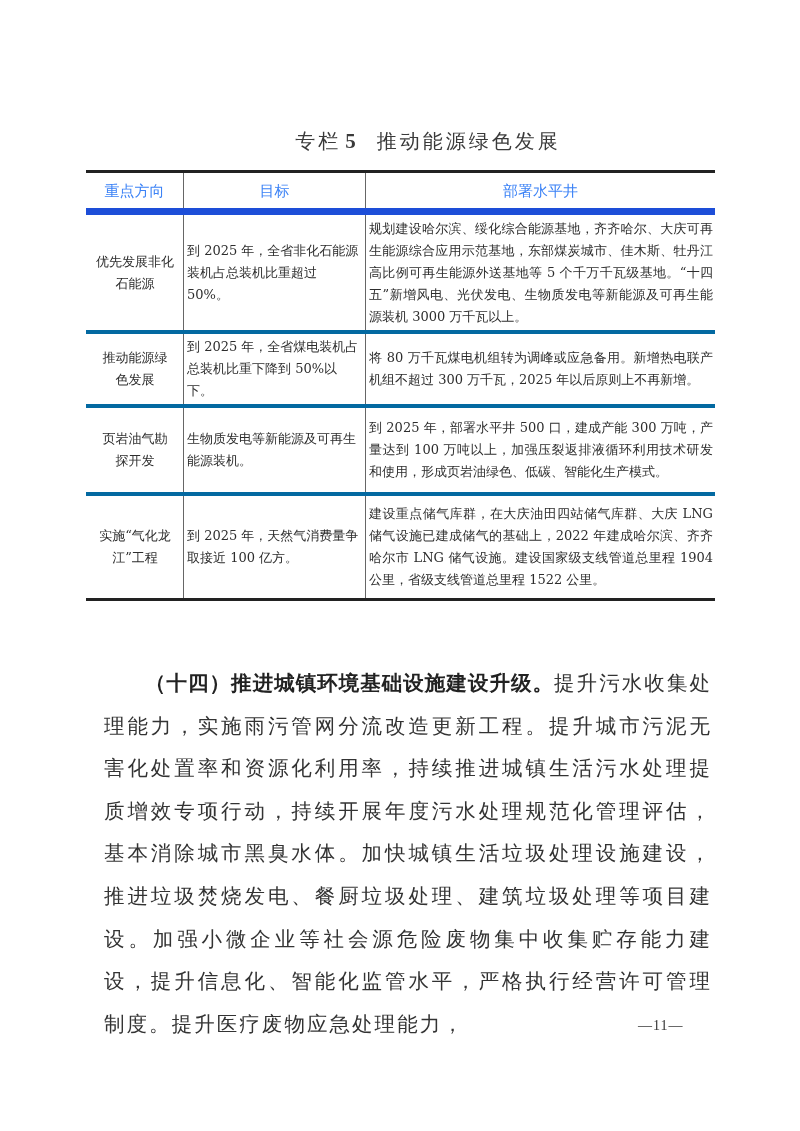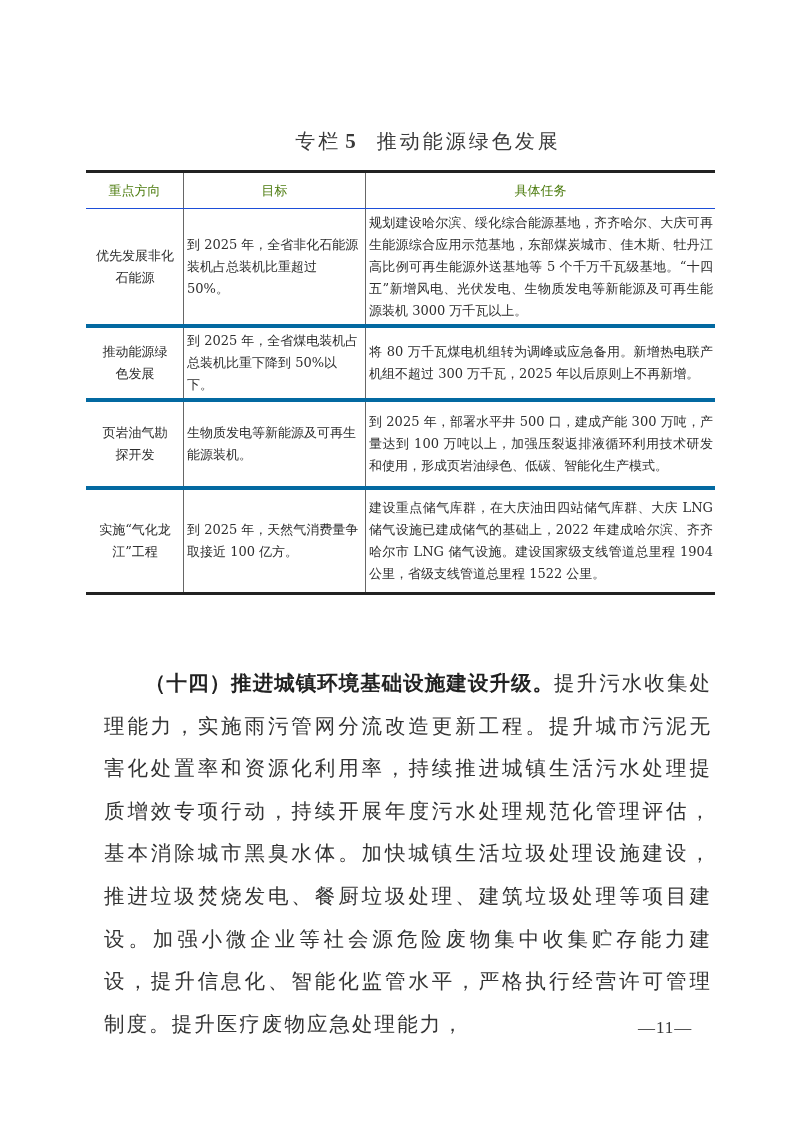--- a/index.html
+++ b/index.html
@@ -4,52 +4,52 @@
   <style>
     html, body { margin: 0; padding: 0; background: #ffffff; }
     body { width: 800px; height: 1131px; position: relative; overflow: hidden;
       font-family: "DejaVu Serif", "Liberation Serif", serif; color: #2a2a2a; }
     .box-title { position: absolute; top: 128px; left: 0; width: 800px; text-align: center;
       font-size: 20px; letter-spacing: 3px; color: #3a3a3a; font-family: "DejaVu Sans", sans-serif; font-weight: 300; margin-left: 28px; }
     .box-title .num { font-family: "Liberation Serif", serif; font-weight: bold; font-size: 21px; margin: 0 18px 0 4px; }
     table.plan { position: absolute; top: 170px; left: 86px; width: 629px; border-collapse: collapse;
       font-family: "DejaVu Serif", "Liberation Serif", serif; font-size: 13px; line-height: 22px; color: #2d2d2d; }
     table.plan { border-top: 3px solid #222; border-bottom: 3px solid #222; }
-    table.plan th { font-weight: normal; height: 33px; border-bottom: 1px solid #1d4ed8; font-size: 13px; color: #4d7c0f; font-family: "DejaVu Sans", sans-serif; }
+    table.plan th { font-weight: normal; height: 33px; border-bottom: 7px solid #1d4ed8; font-size: 15px; color: #3b82f6; font-family: "DejaVu Sans", sans-serif; }
     table.plan td { border-bottom: 4px solid #0369a1; vertical-align: middle; padding: 2px 2px 2px 3px; }
     table.plan tr:last-child td { border-bottom: none; }
     table.plan th + th, table.plan td + td { border-left: 1px solid #666; margin-left: 8px; }
     td.dir { text-align: center; width: 92px; padding: 0 4px; }
     td.goal { width: 176px; }
     td.task { text-align: justify; }
     tr.r1 td { height: 111px; }
     tr.r2 td { height: 60px; }
     tr.r3 td { height: 60px; }
     tr.r4 td { height: 80px; }
     tr.r5 td { height: 98px; }
     .para { position: absolute; top: 662px; left: 104px; width: 608px;
       font-family: "DejaVu Sans", sans-serif; font-weight: 300; font-size: 20.5px; line-height: 42.6px;
       letter-spacing: 2.05px; color: #333; text-align: justify; text-indent: 41px; }
     .para .lead { font-family: "DejaVu Serif", serif; font-weight: bold; color: #222; letter-spacing: 1px; }
-    .page-num { position: absolute; top: 1018px; left: 638px; font-size: 17px; color: #333;
+    .page-num { position: absolute; top: 1018px; left: 638px; font-size: 14px; color: #333;
       font-family: "Liberation Serif", serif; letter-spacing: 1px; }
   </style>
 </head>
 <body>
 
 <div class="box-title">
   <span>专栏</span><span class="num">5</span><span>推动能源绿色发展</span>
 </div>
 
 <table class="plan">
   <thead>
     <tr>
       <th>重点方向</th>
       <th>目标</th>
-      <th>具体任务</th>
+      <th>部署水平井</th>
     </tr>
   </thead>
   <tbody>
     <tr class="r1">
       <td class="dir"><span style="display:inline-block;width:78px;">优先发展非化石能源</span></td>
       <td class="goal">到 2025 年，全省非化石能源装机占总装机比重超过 50%。</td>
       <td class="task">规划建设哈尔滨、绥化综合能源基地，齐齐哈尔、大庆可再生能源综合应用示范基地，东部煤炭城市、佳木斯、牡丹江高比例可再生能源外送基地等 5 个千万千瓦级基地。“十四五”新增风电、光伏发电、生物质发电等新能源及可再生能源装机 3000 万千瓦以上。</td>
     </tr>
     <tr class="r2">
       <td class="dir"><span style="display:inline-block;width:68px;">推动能源绿色发展</span></td>

